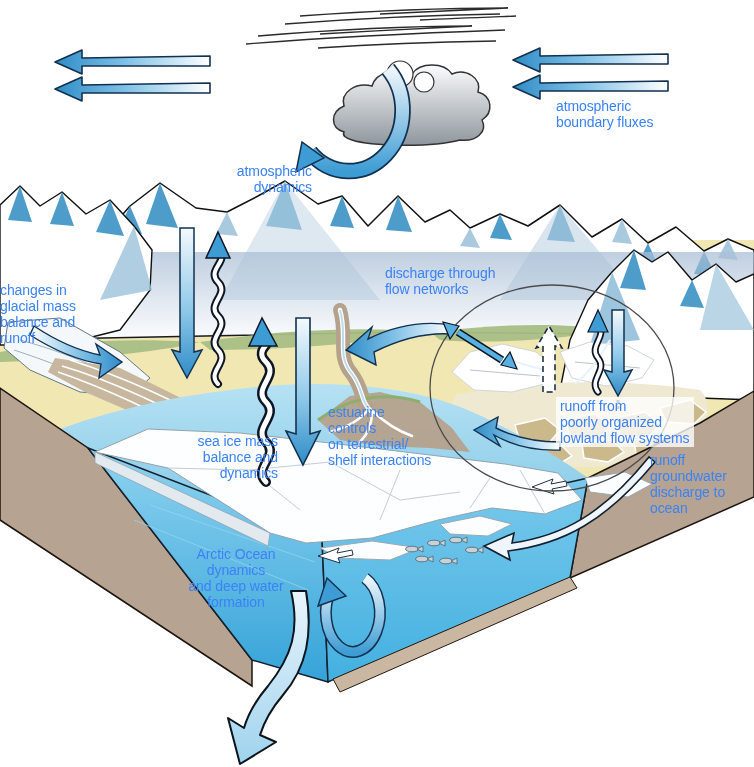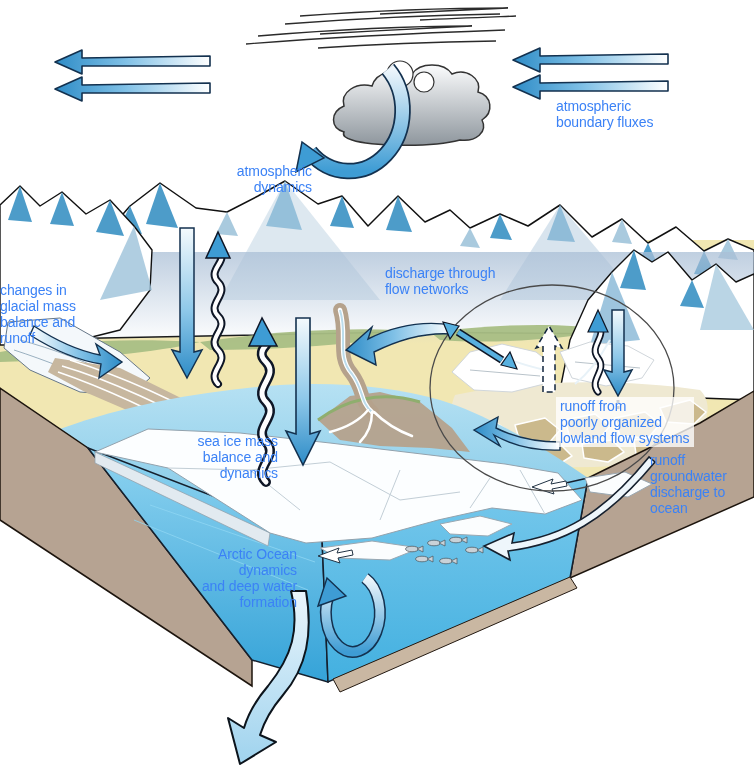--- a/index.html
+++ b/index.html
@@ -309,24 +309,28 @@
 dynamics</div>
   <div class="label" style="left:0;top:251px;margin-top:31px;">changes in
 glacial mass
 balance and
 runoff</div>
   <div class="label" style="left:385px;top:265px;">discharge through
 flow networks</div>
   <div class="label right" style="left:164px;top:433px;width:114px;">sea ice mass
 balance and
 dynamics</div>
+  <div class="label" style="left:328px;top:404px;">estuarine
+controls
+on terrestrial/
+shelf interactions</div>
   <div class="label boxed" style="left:556px;top:397px;">runoff from
 poorly organized
 lowland flow systems</div>
   <div class="label" style="left:650px;top:452px;">runoff
 groundwater
 discharge to
 ocean</div>
-  <div class="label right" style="left:175px;top:546px;width:122px;">Arctic Ocean
+  <div class="label right" style="left:175px;top:546px;width:122px;text-align:center;">Arctic Ocean
 dynamics
 and deep water
 formation</div>
 </div>
 
 </body></html>

